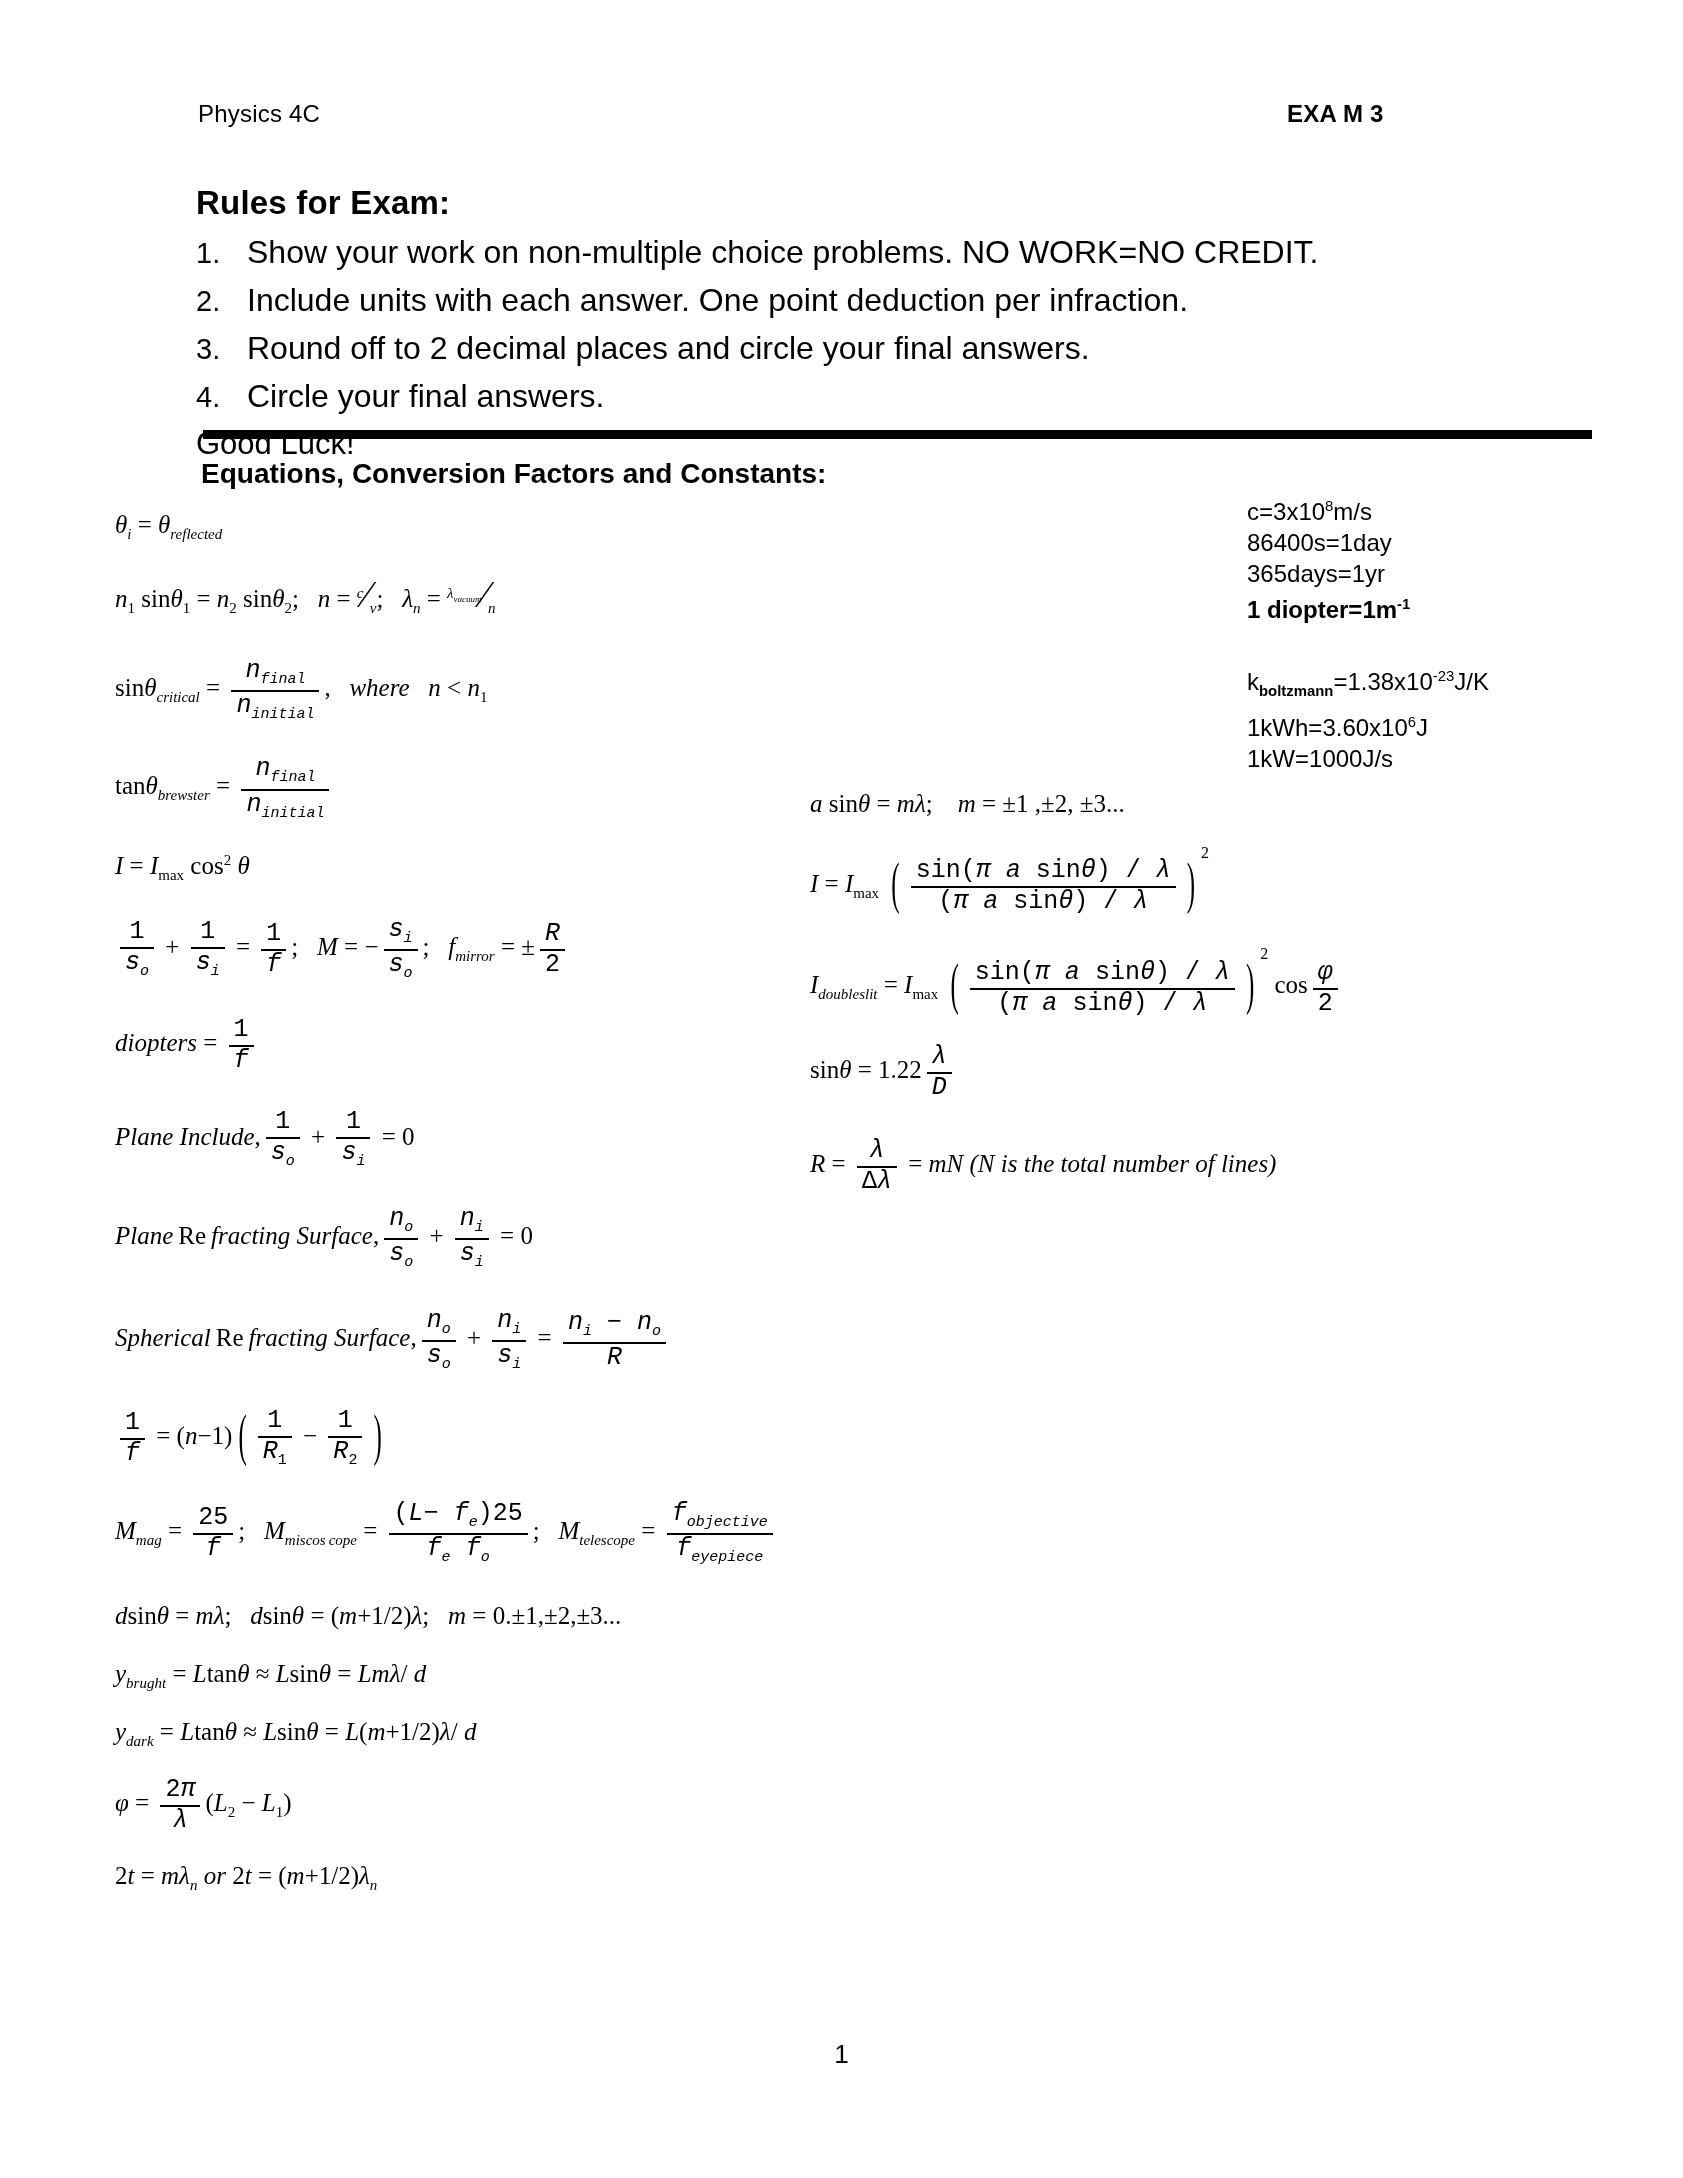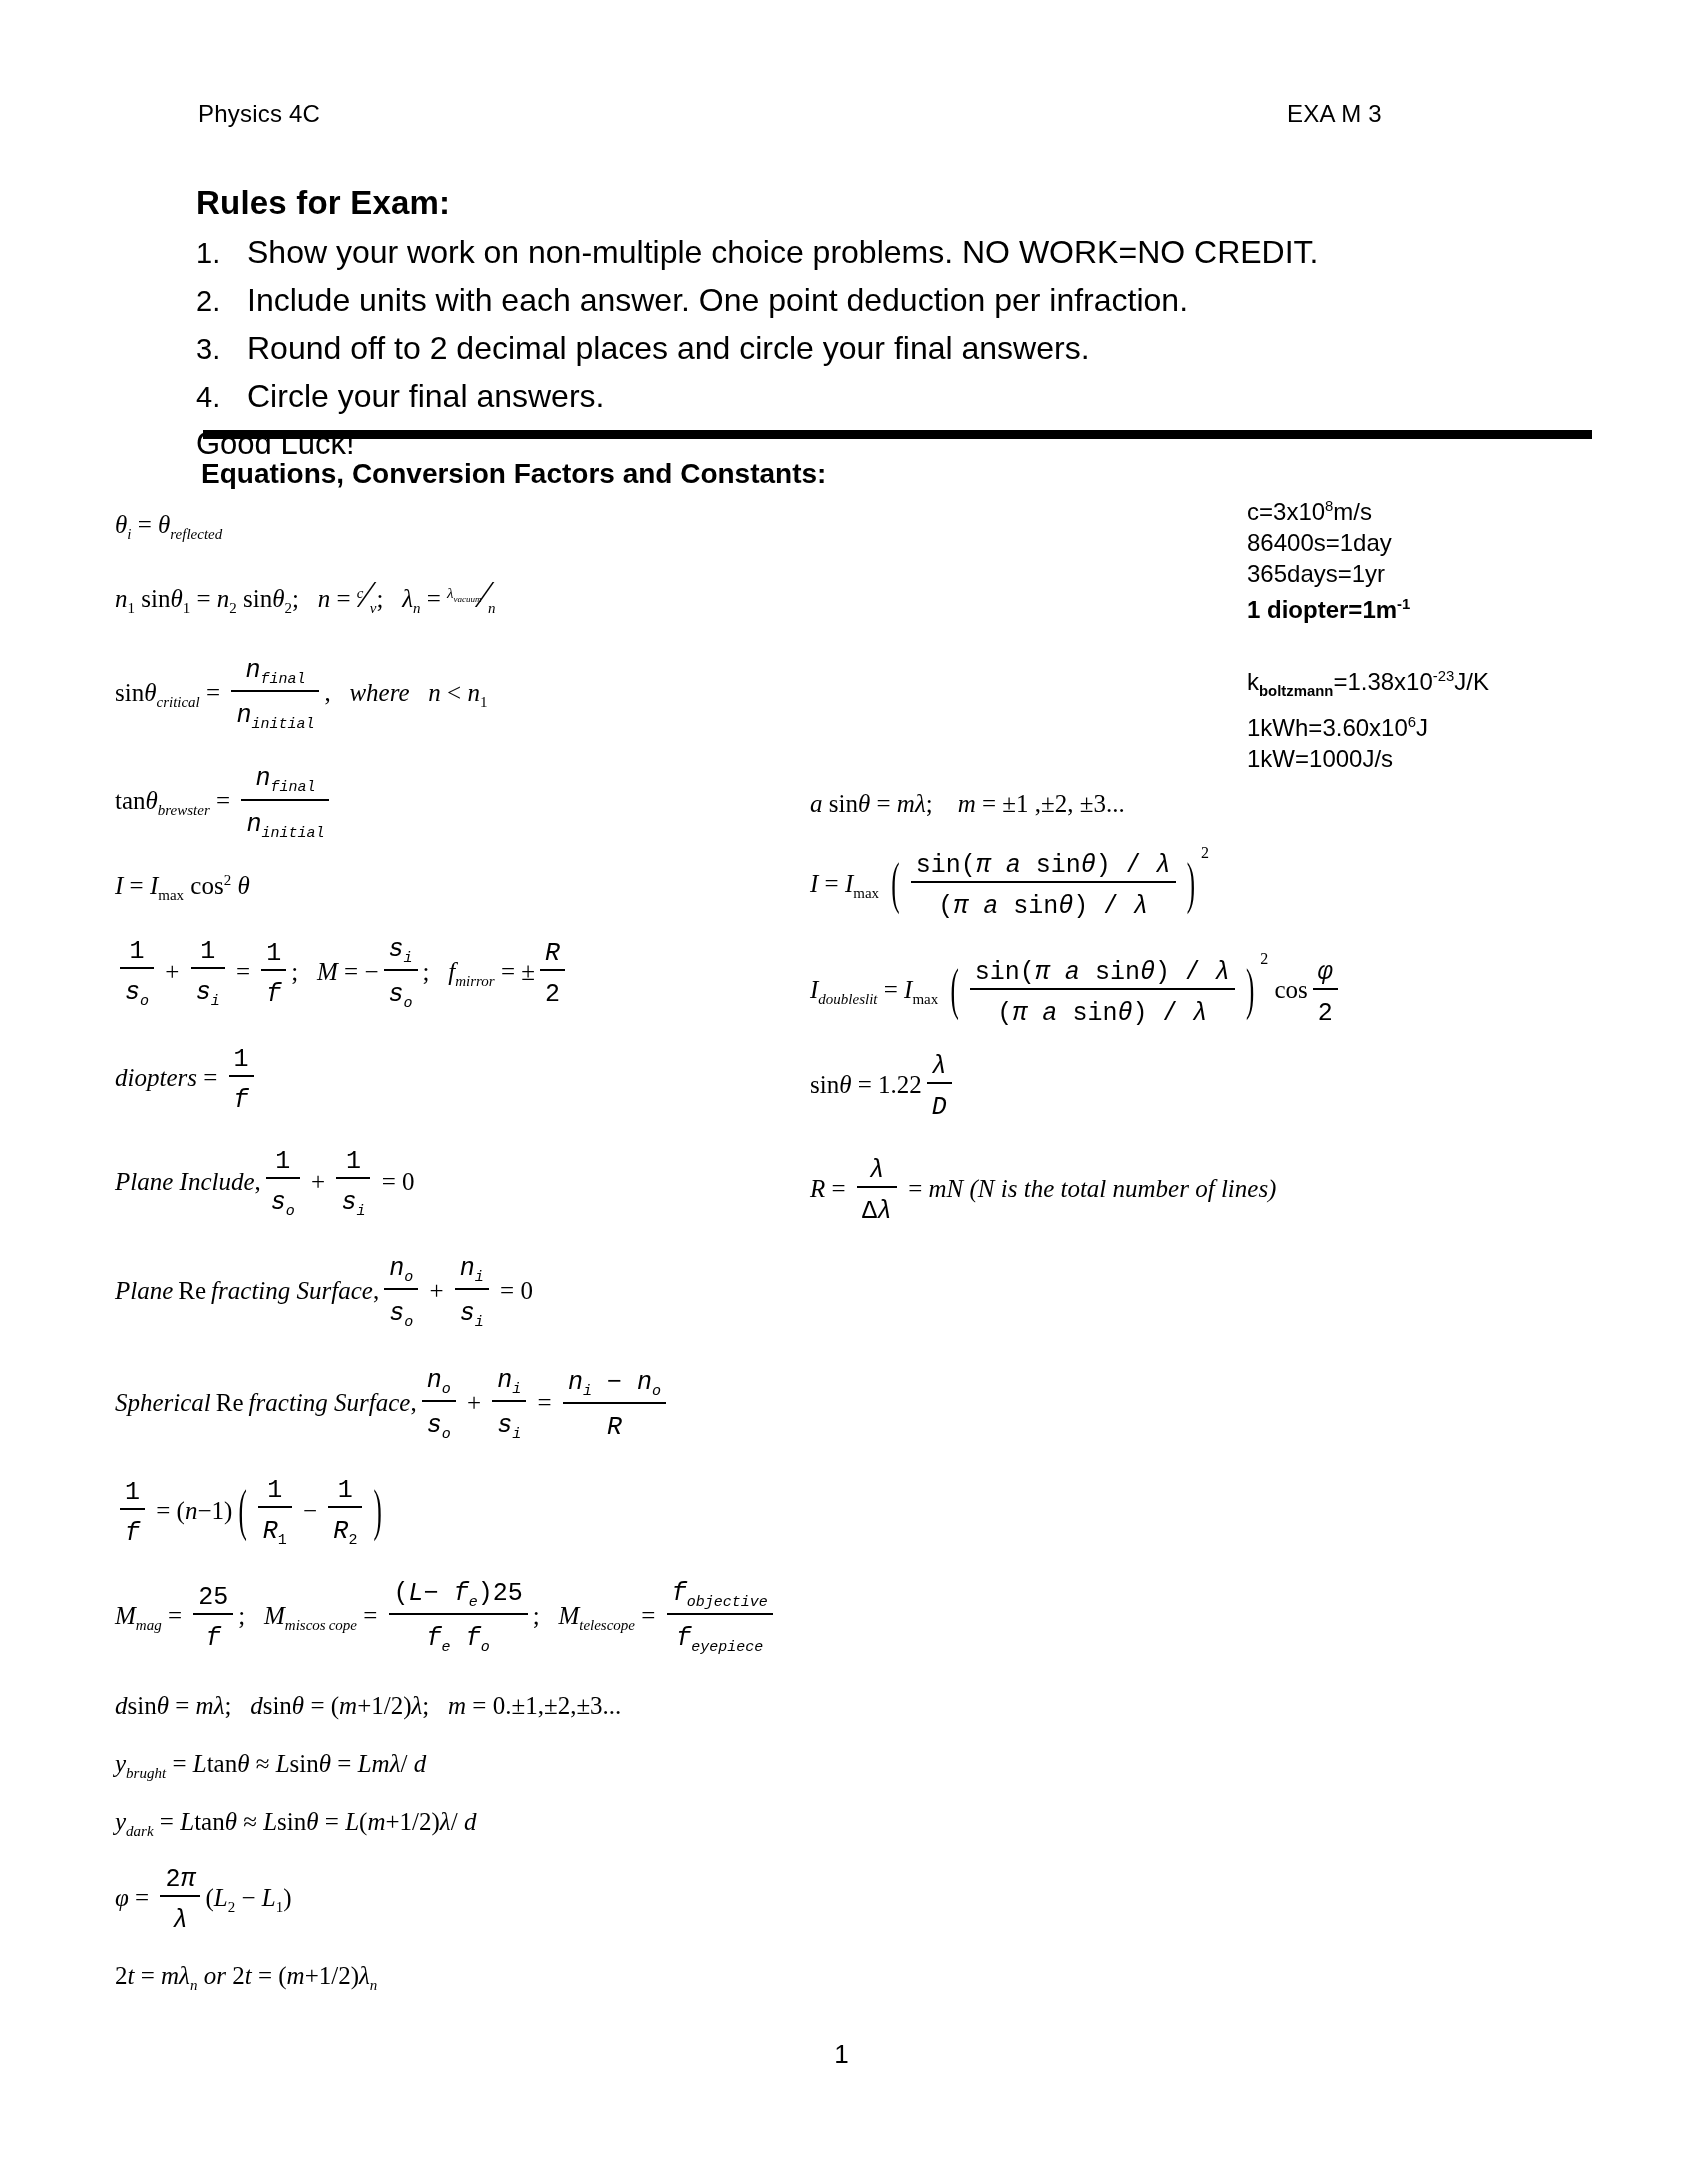--- a/index.html
+++ b/index.html
@@ -2,21 +2,21 @@
 <html><head>
 <meta charset="utf-8">
 <style>
   html,body{margin:0;padding:0;background:#ffffff;}
   body{width:1683px;height:2178px;position:relative;font-family:"Liberation Sans",sans-serif;color:#000;}
   .abs{position:absolute;}
 
   
   .hdr{font-size:24px;letter-spacing:0.2px;}
   #hdr-left{left:198px;top:100px;}
-  #hdr-right{left:1287px;top:100px;}
+  #hdr-right{left:1287px;top:100px;font-weight:bold;}
 
   
   #rules{left:196px;top:184px;width:1238px;}
   #rules-title{font-size:33px;font-weight:bold;margin:0 0 12px 0;letter-spacing:0.2px;}
   .rule{display:flex;align-items:baseline;margin-bottom:11px;}
   .rnum{width:51px;font-size:29px;flex:0 0 51px;}
   .rtxt{font-size:32px;}
   #goodluck{font-size:31px;margin-top:10px;}
 
   
@@ -33,21 +33,21 @@
 
   
   .eqcol{font-family:"Liberation Serif","DejaVu Serif",serif;font-size:25px;}
   #eq-left{left:115px;top:511px;}
   #eq-right{left:810px;top:790px;}
   .eq{white-space:nowrap;}
   .eq sub{font-size:60%;}
   .eq sup{font-size:60%;}
   .fr{display:inline-flex;flex-direction:column;vertical-align:middle;text-align:center;margin:0 5px;font-family:Liberation Mono, monospace;}
   .fr .nu{border-bottom:2px solid #000;padding:0 5px 2px 5px;line-height:1.08;}
-  .fr .de{padding:10px 5px 0 5px;line-height:1.08;}
+  .fr .de{padding:0 5px 0 5px;line-height:1.08;}
   .bp{display:inline-block;transform:scaleY(2.3);transform-origin:center;font-style:normal;font-weight:300;margin:0 6px;}
   sup.sq{font-size:16px;vertical-align:34px;}
   .fsl{font-size:1.5em;font-style:italic;}
 
   
   #eq-left .eq:nth-child(1){margin-bottom:30px;}
   #eq-left .eq:nth-child(2){margin-bottom:36px;}
   #eq-left .eq:nth-child(3){margin-bottom:32px;margin-top:40px;}
   #eq-left .eq:nth-child(4){margin-bottom:30px;}
   #eq-left .eq:nth-child(5){margin-bottom:32px;}

